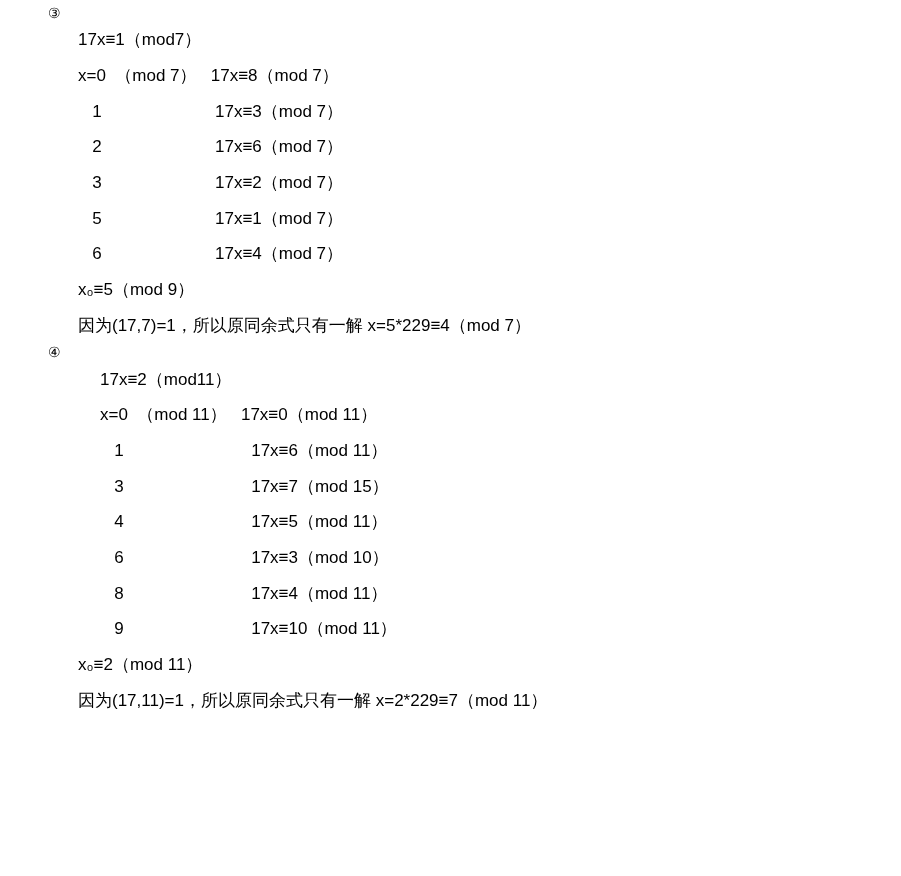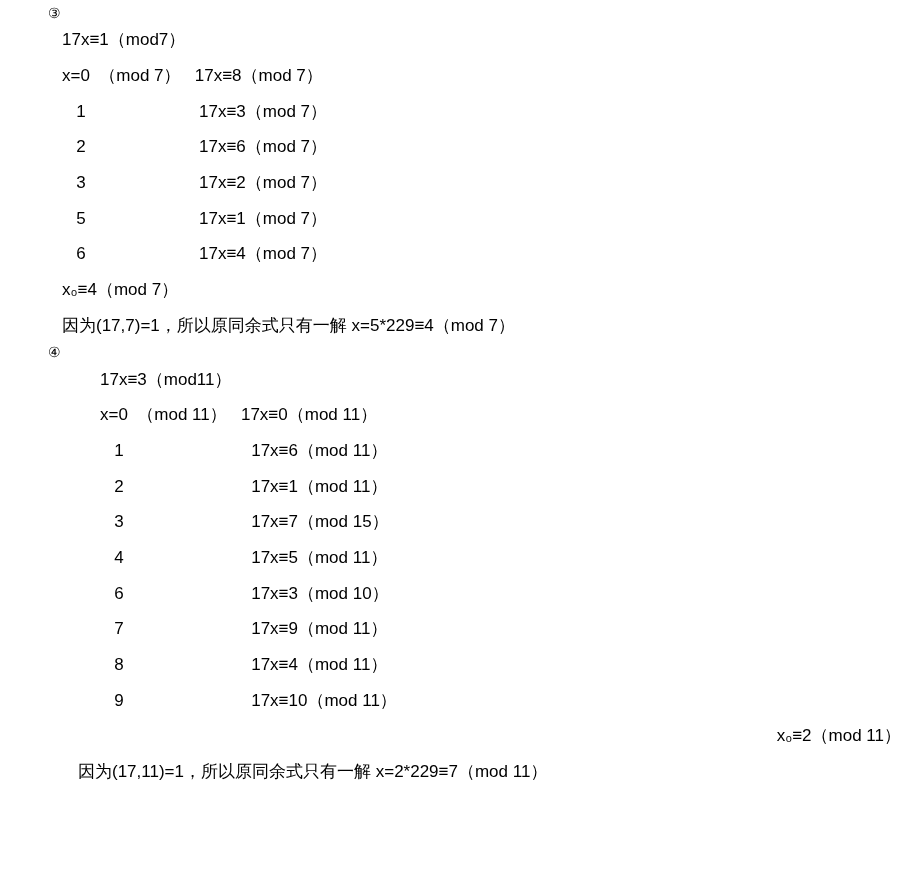--- a/index.html
+++ b/index.html
@@ -11,50 +11,48 @@
     padding: 4px 0 20px 0;
     width: 901px;
     position: relative;
   }
   .circled {
     font-size: 14px;
     margin-left: 48px;
     line-height: 1.3;
   }
   .content {
-    margin-left: 62px;
+    margin-left: 78px;
   }
   .line {
     line-height: 2.1;
     white-space: pre;
   }
 </style>
 </head>
 <body>
 
 <div class="circled">③</div>
 <div class="content">
   <div class="line">17x≡1（mod7）</div>
   <div class="line"><span>x=0  （mod 7）</span>   <span>17x≡8（mod 7）</span></div>
   <div class="line">   <span>1</span>                        <span>17x≡3（mod 7）</span></div>
   <div class="line">   <span>2</span>                        <span>17x≡6（mod 7）</span></div>
   <div class="line">   <span>3</span>                        <span>17x≡2（mod 7）</span></div>
   <div class="line">   <span>5</span>                        <span>17x≡1（mod 7）</span></div>
   <div class="line">   <span>6</span>                        <span>17x≡4（mod 7）</span></div>
-  <div class="line">x₀≡4（mod 7）</div>
+  <div class="line">x₀≡5（mod 9）</div>
   <div class="line">因为(17,7)=1，所以原同余式只有一解 x=5*229≡4（mod 7）</div>
 </div>
 
 <div class="circled">④</div>
 <div class="content" style="margin-left:100px;">
-  <div class="line">17x≡3（mod11）</div>
+  <div class="line">17x≡2（mod11）</div>
   <div class="line"><span>x=0  （mod 11）</span>   <span>17x≡0（mod 11）</span></div>
   <div class="line">   <span>1</span>                           <span>17x≡6（mod 11）</span></div>
-  <div class="line">   <span>2</span>                           <span>17x≡1（mod 11）</span></div>
   <div class="line">   <span>3</span>                           <span>17x≡7（mod 15）</span></div>
   <div class="line">   <span>4</span>                           <span>17x≡5（mod 11）</span></div>
   <div class="line">   <span>6</span>                           <span>17x≡3（mod 10）</span></div>
-  <div class="line">   <span>7</span>                           <span>17x≡9（mod 11）</span></div>
   <div class="line">   <span>8</span>                           <span>17x≡4（mod 11）</span></div>
   <div class="line">   <span>9</span>                           <span>17x≡10（mod 11）</span></div>
-  <div class="line" style="margin-left:-22px;text-align:right;">x₀≡2（mod 11）</div>
+  <div class="line" style="margin-left:-22px;">x₀≡2（mod 11）</div>
   <div class="line" style="margin-left:-22px;">因为(17,11)=1，所以原同余式只有一解 x=2*229≡7（mod 11）</div>
 </div>
 
 </body></html>

